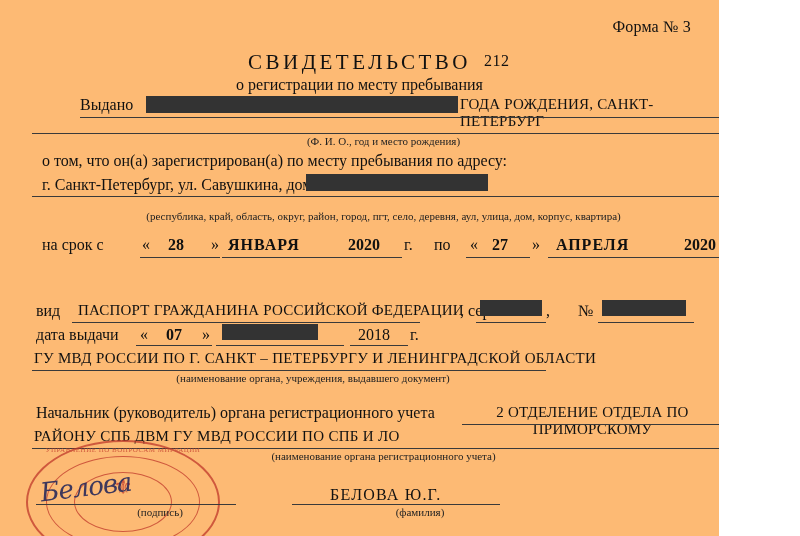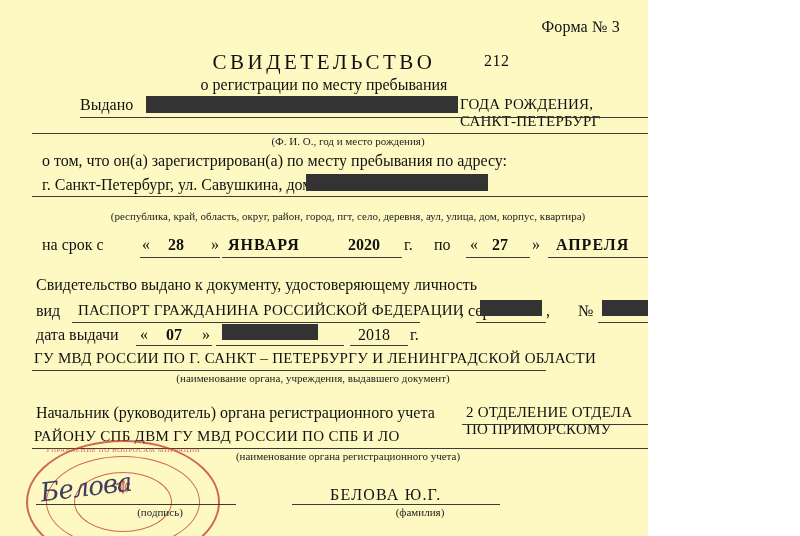--- a/index.html
+++ b/index.html
@@ -6,23 +6,23 @@
     margin: 0;
     padding: 0;
     background: #ffffff;
   }
   body {
     font-family: "Liberation Serif", serif;
     color: #111111;
   }
   #page {
     position: relative;
-    width: 648px;
+    width: 719px;
     height: 536px;
-    background: #fef9c3;
+    background: #fdba74;
     overflow: hidden;
   }
   .abs { position: absolute; }
   .form-no {
     top: 18px;
     right: 28px;
     font-size: 15px;
     letter-spacing: 0.2px;
   }
   .title {
@@ -122,21 +122,21 @@
   .d-u1 { top: 345px; left: 136px; width: 76px; }
   .d-u2 { top: 345px; left: 216px; width: 128px; }
   .d-u3 { top: 345px; left: 350px; width: 58px; }
 
   .organ-text { top: 350px; left: 34px; font-size: 15px; letter-spacing: 0.3px; }
   .organ-rule { top: 370px; left: 32px; width: 514px; }
   .organ-cap { top: 372px; left: 32px; width: 514px; }
 
   
   .chief-label { top: 404px; left: 36px; }
-  .chief-value { top: 404px; left: 466px; font-size: 15px; letter-spacing: 0.2px; }
+  .chief-value { top: 404px; left: 466px; font-size: 15px; letter-spacing: 0.2px; text-align: center; }
   .chief-rule1 { top: 424px; left: 462px; width: 306px; }
   .chief-line2 { top: 428px; left: 34px; font-size: 15px; letter-spacing: 0.3px; }
   .chief-rule2 { top: 448px; left: 32px; width: 736px; }
   .chief-cap { top: 450px; left: 0; width: 100%; }
 
   .sig-rule { top: 504px; left: 36px; width: 200px; }
   .sig-cap { top: 506px; left: 36px; width: 200px; }
   .name-value { top: 486px; left: 330px; font-size: 16px; letter-spacing: 1.2px; }
   .name-rule { top: 504px; left: 292px; width: 208px; }
   .name-cap { top: 506px; left: 292px; width: 208px; }
@@ -242,21 +242,20 @@
   <div class="abs srok-m2 lbl">АПРЕЛЯ</div>
   <div class="abs srok-y2 lbl">2020</div>
   <div class="abs srok-g2 lbl">г.</div>
   <div class="abs u1 rule"></div>
   <div class="abs u2 rule"></div>
   <div class="abs u3 rule"></div>
   <div class="abs u4 rule"></div>
   <div class="abs u5 rule"></div>
   <div class="abs u6 rule"></div>
 
-  <div class="abs doc-line1 lbl">Свидетельство выдано к документу, удостоверяющему личность</div>
   <div class="abs vid-label lbl">вид</div>
   <div class="abs vid-value">ПАСПОРТ ГРАЖДАНИНА РОССИЙСКОЙ ФЕДЕРАЦИИ</div>
   <div class="abs vid-rule rule"></div>
   <div class="abs seriya-label lbl">, серия</div>
   <div class="abs seriya-redact redact"></div>
   <div class="abs seriya-rule rule"></div>
   <div class="abs seriya-comma lbl">,</div>
   <div class="abs nomer-label lbl">№</div>
   <div class="abs nomer-redact redact"></div>
   <div class="abs nomer-rule rule"></div>

